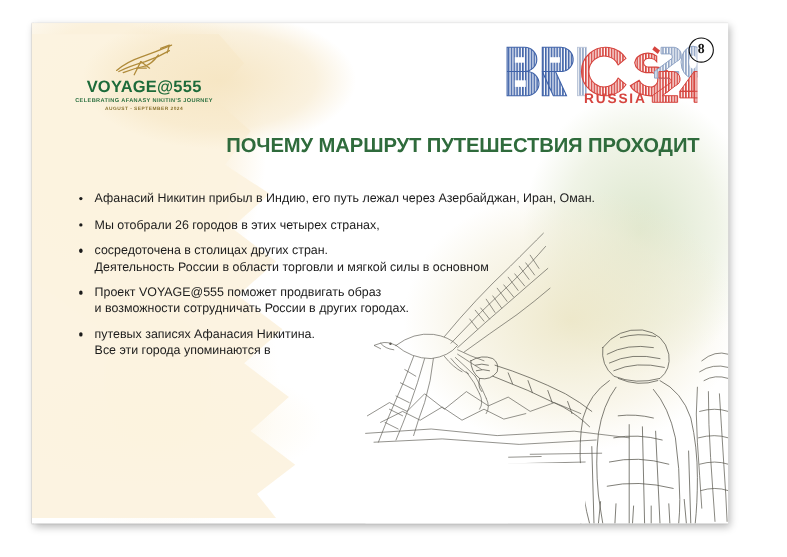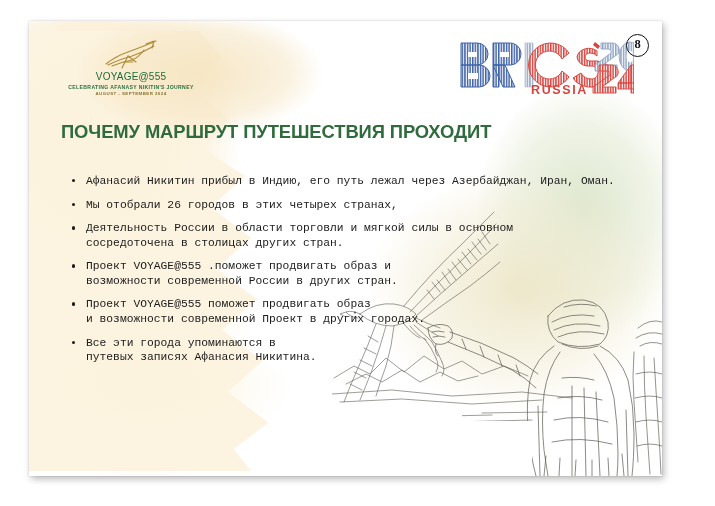--- a/index.html
+++ b/index.html
@@ -73,22 +73,22 @@
   
   #voyage-logo {
     position: absolute;
     left: 27px; top: 17px;
     width: 150px;
     text-align: center;
     color: #1f6b3b;
   }
   #voyage-emblem { display:block; margin: 0 auto 2px auto; }
   #voyage-title {
-    font-size: 10px;
-    font-weight: 400;
+    font-size: 15px;
+    font-weight: 700;
     letter-spacing: .2px;
     color: #1d6b3a;
     line-height: 1.05;
   }
   #voyage-sub1 {
     font-size: 5.1px;
     font-weight: 700;
     letter-spacing: .35px;
     color: #2a6f3f;
     margin-top: 1px;
@@ -126,20 +126,21 @@
   
   #headline {
     position: absolute;
     left: 32px; top: 99px;
     width: 575px;
     color: #2f6b3c;
     font-size: 18.4px;
     font-weight: 700;
     line-height: 1.32;
     letter-spacing: -.1px;
+    text-align: right;
   }
   #headline div { white-space: nowrap; }
 
   
   #bullet-list {
     position: absolute;
     left: 40px; top: 153px;
     width: 590px;
     list-style: none;
     margin: 0; padding: 0;
@@ -153,21 +154,21 @@
     line-height: 1.29;
     font-weight: 400;
   }
   .bullet-item .dot {
     position: absolute;
     left: 3px; top: 5px;
     width: 3.4px; height: 3.4px;
     background: #1b1b1b;
     border-radius: 50%;
   }
-  .bullet-item .line { display: block; white-space: nowrap; font-family: Liberation Mono, monospace; }
+  .bullet-item .line { display: block; white-space: nowrap; }
 
   
   #illustration {
     position: absolute;
     right: 0; bottom: 0;
     width: 330px; height: 270px;
     pointer-events: none;
   }
 </style>
 </head>
@@ -387,33 +388,28 @@
     <li class="bullet-item">
       <span class="dot"></span>
       <span class="line">Афанасий Никитин прибыл в Индию, его путь лежал через Азербайджан, Иран, Оман.</span>
     </li>
     <li class="bullet-item">
       <span class="dot"></span>
       <span class="line">Мы отобрали 26 городов в этих четырех странах,</span>
     </li>
     <li class="bullet-item">
       <span class="dot"></span>
+      <span class="line">сосредоточена в столицах других стран.</span>
       <span class="line">Деятельность России в области торговли и мягкой силы в основном</span>
-      <span class="line">сосредоточена в столицах других стран.</span>
-    </li>
-    <li class="bullet-item">
-      <span class="dot"></span>
-      <span class="line">Проект VOYAGE@555 .поможет продвигать образ и</span>
-      <span class="line">возможности современной России в других стран.</span>
     </li>
     <li class="bullet-item">
       <span class="dot"></span>
       <span class="line">Проект VOYAGE@555 поможет продвигать образ</span>
-      <span class="line">и возможности современной Проект в других городах.</span>
+      <span class="line">и возможности сотрудничать России в других городах.</span>
     </li>
     <li class="bullet-item">
       <span class="dot"></span>
+      <span class="line">путевых записях Афанасия Никитина.</span>
       <span class="line">Все эти города упоминаются в</span>
-      <span class="line">путевых записях Афанасия Никитина.</span>
     </li>
   </ul>
 
 </div>
 
 </body></html>

